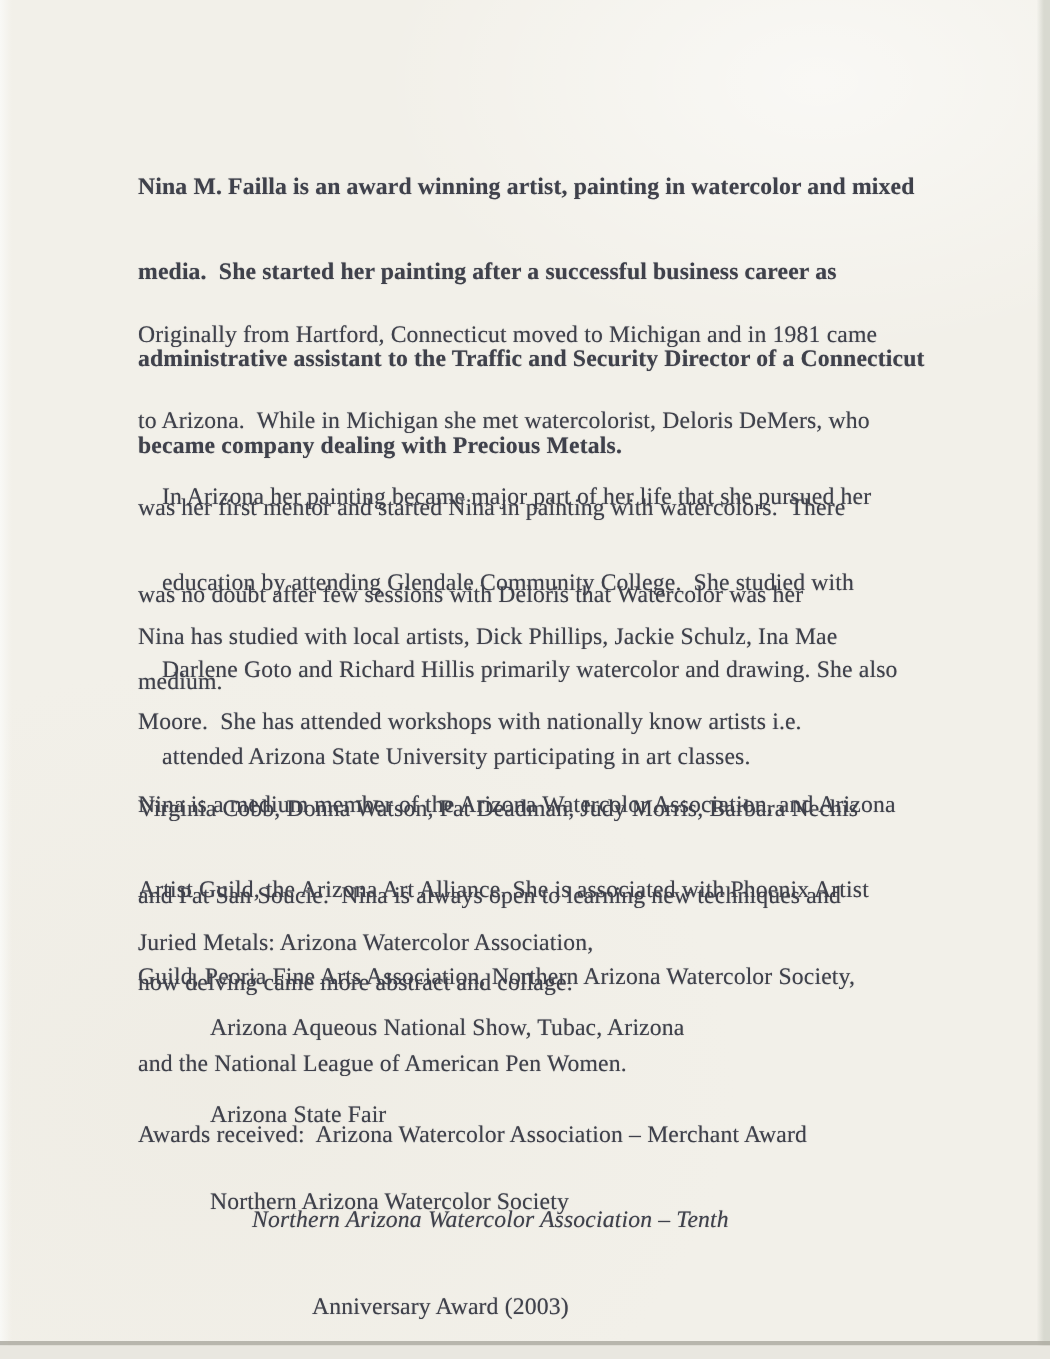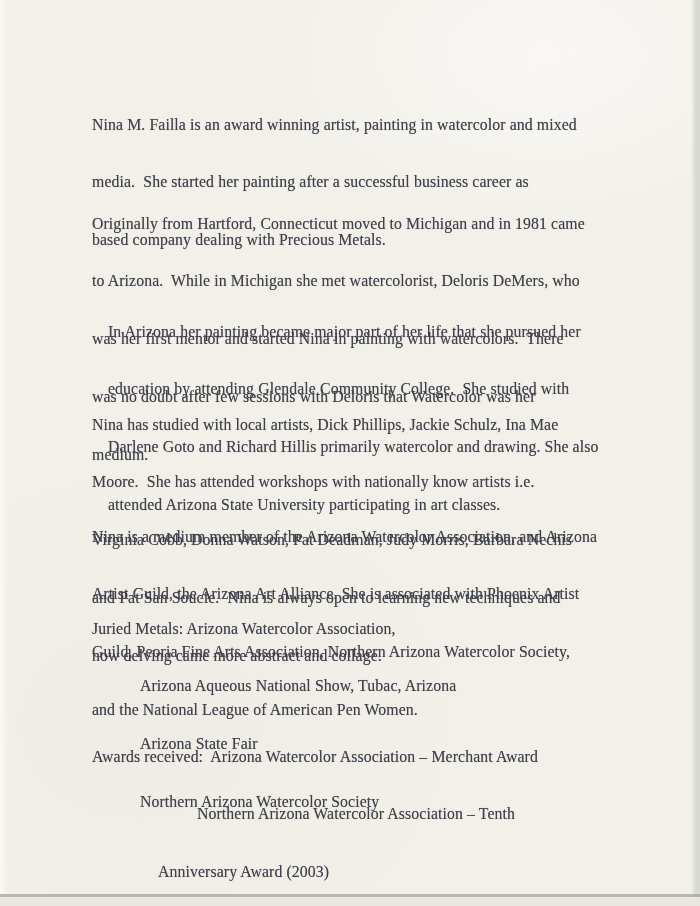--- a/index.html
+++ b/index.html
@@ -49,45 +49,46 @@
   .block {
     position: absolute;
     left: 92px;
     width: 560px;
     font-size: 15.8px;
     line-height: 19.3px;
     letter-spacing: 0.1px;
     white-space: pre;
     text-shadow: 0 0 0.7px rgba(63,65,75,0.5);
   }
-  .p1 { top: 76px; }
+  .p1 { top: 76px; font-weight: bold; }
   .p2 { top: 175px; }
   .p3 { top: 283px; margin-left: 16px; }
   .p4 { top: 376px; }
   .p5 { top: 488px; }
   .juried { top: 580px; }
   .awards { top: 708px; }
   .indent-juried { margin-left: 48px; }   
-  .indent-award  { margin-left: 105px; }  
-  .indent-award-center { margin-left: 66px; } 
+  .indent-award  { margin-left: 76px; font-style: italic; }  
+  .indent-award-center { margin-left: 116px; } 
 </style>
 </head>
 <body>
 
 <div class="scan-root">
 
   <div class="left-edge"></div>
   <div class="right-edge"></div>
   <div class="bottom-line"></div>
   <div class="bottom-strip"></div>
 
   <div class="block p1">
     <div>Nina M. Failla is an award winning artist, painting in watercolor and mixed</div>
     <div>media.  She started her painting after a successful business career as</div>
-    <div>based company dealing with Precious Metals.</div>
+    <div>administrative assistant to the Traffic and Security Director of a Connecticut</div>
+    <div>became company dealing with Precious Metals.</div>
   </div>
 
   <div class="block p2">
     <div>Originally from Hartford, Connecticut moved to Michigan and in 1981 came</div>
     <div>to Arizona.  While in Michigan she met watercolorist, Deloris DeMers, who</div>
     <div>was her first mentor and started Nina in painting with watercolors.  There</div>
     <div>was no doubt after few sessions with Deloris that Watercolor was her</div>
     <div>medium.</div>
   </div>
 

